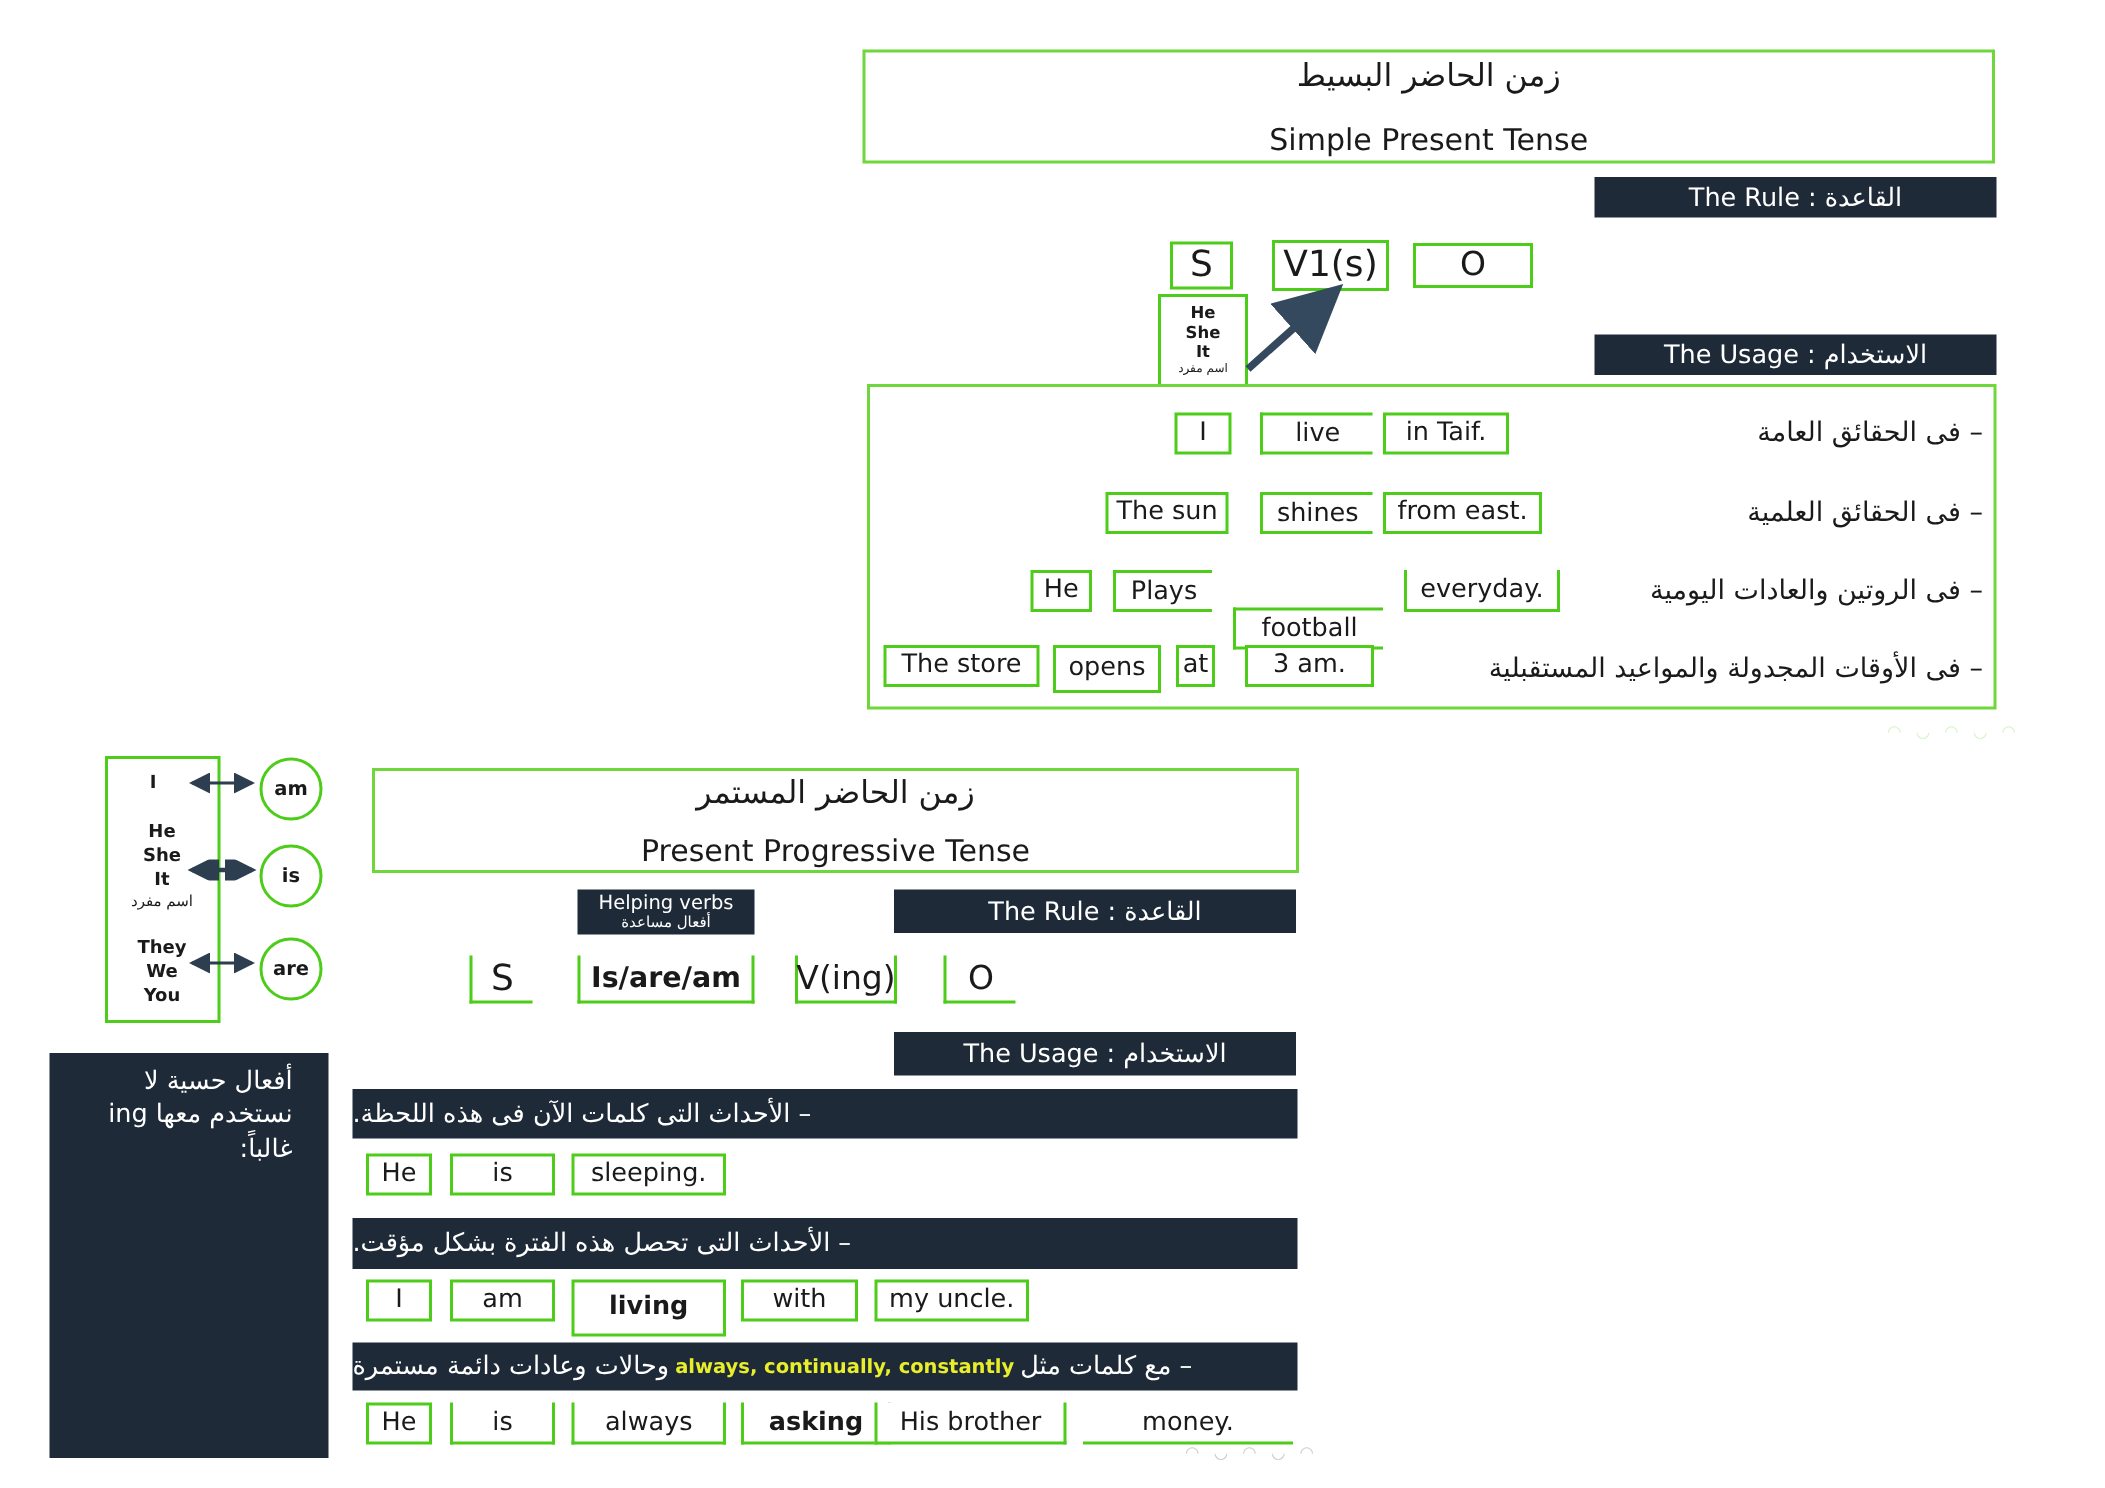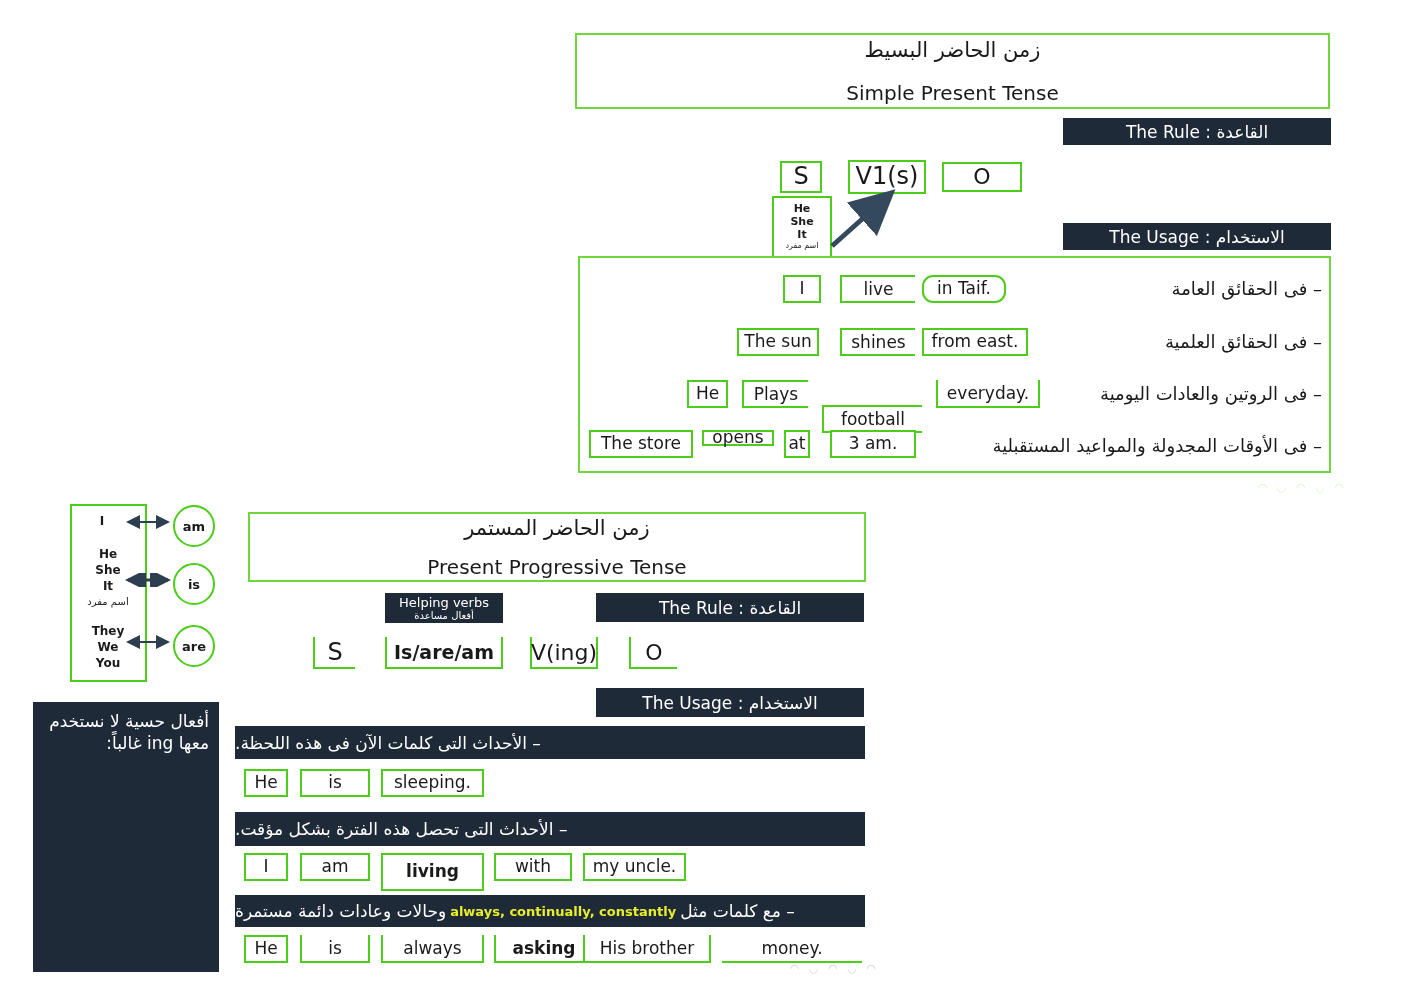--- a/index.html
+++ b/index.html
@@ -51,21 +51,21 @@
   }
   .usagebar{
     background:#1e2a38;color:#fff;
     display:flex;align-items:center;justify-content:flex-end;
     padding-right:10px;box-sizing:border-box;direction:rtl;
     font-size:17px;
   }
   .hl{color:#e8ef2a;font-size:13px;font-weight:bold;direction:ltr;display:inline-block;padding:0 4px;}
   .statbox{
     background:#1e2a38;box-sizing:border-box;
-    padding:8px 10px 10px 10px;
+    padding:8px 24px 10px 10px;
     display:flex;flex-direction:column;align-items:flex-end;
   }
   .stat-ar{color:#ffffff;font-size:17px;direction:rtl;text-align:right;line-height:1.32;}
   .stat-en{color:#e2f03a;font-size:17px;text-align:right;line-height:1.38;margin-top:2px;}
   .wm{color:#d8f5c8;font-size:12px;letter-spacing:3px;}
 </style>
 </head>
 <body>
 
 <div class="abs titlebox" style="left:575px;top:33px;width:755px;height:76px;">
@@ -109,21 +109,21 @@
 
 <div class="abs" style="left:578px;top:256px;width:753px;height:217px;border:2px solid #6fd63b;box-sizing:border-box;"></div>
 
 <div class="abs ar" style="left:1040px;top:278px;width:282px;font-size:18px;text-align:right;">– فى الحقائق العامة</div>
 <div class="abs gbox" style="left:783px;top:275px;width:38px;height:28px;font-size:17px;">
   <span>I</span>
   </div>
 <div class="abs gbox-open" style="left:840px;top:275px;width:75px;height:28px;font-size:17px;border-right:none;">
   <span>live</span>
   </div>
-<div class="abs gbox" style="left:922px;top:275px;width:84px;height:28px;font-size:17px;border-radius:11px;">
+<div class="abs gbox" style="left:922px;top:275px;width:84px;height:28px;font-size:17px;">
   <span>in Taif.</span>
   </div>
 
 <div class="abs ar" style="left:1040px;top:331px;width:282px;font-size:18px;text-align:right;">– فى الحقائق العلمية</div>
 <div class="abs gbox" style="left:737px;top:328px;width:82px;height:28px;font-size:17px;">
   <span>The sun</span>
   </div>
 <div class="abs gbox-open" style="left:840px;top:328px;width:75px;height:28px;font-size:17px;border-right:none;">
   <span>shines</span>
   </div>
@@ -142,21 +142,21 @@
   <span>football</span>
   </div>
 <div class="abs gbox-open" style="left:936px;top:380px;width:104px;height:28px;font-size:17px;border-right:2px solid #4dcc1a;border-top:none;">
   <span>everyday.</span>
   </div>
 
 <div class="abs ar" style="left:930px;top:435px;width:392px;font-size:18px;text-align:right;">– فى الأوقات المجدولة والمواعيد المستقبلية</div>
 <div class="abs gbox" style="left:589px;top:430px;width:104px;height:28px;font-size:17px;">
   <span>The store</span>
   </div>
-<div class="abs gbox" style="left:702px;top:430px;width:72px;height:16px;font-size:17px;">
+<div class="abs gbox" style="left:702px;top:430px;width:72px;height:32px;font-size:17px;">
   <span>opens</span>
   </div>
 <div class="abs gbox" style="left:784px;top:430px;width:26px;height:28px;font-size:17px;">
   <span>at</span>
   </div>
 <div class="abs gbox" style="left:830px;top:430px;width:86px;height:28px;font-size:17px;">
   <span>3 am.</span>
   </div>
 
 <div class="abs wm" style="left:1258px;top:481px;font-size:11px;">◠ ◡ ◠ ◡ ◠</div>

